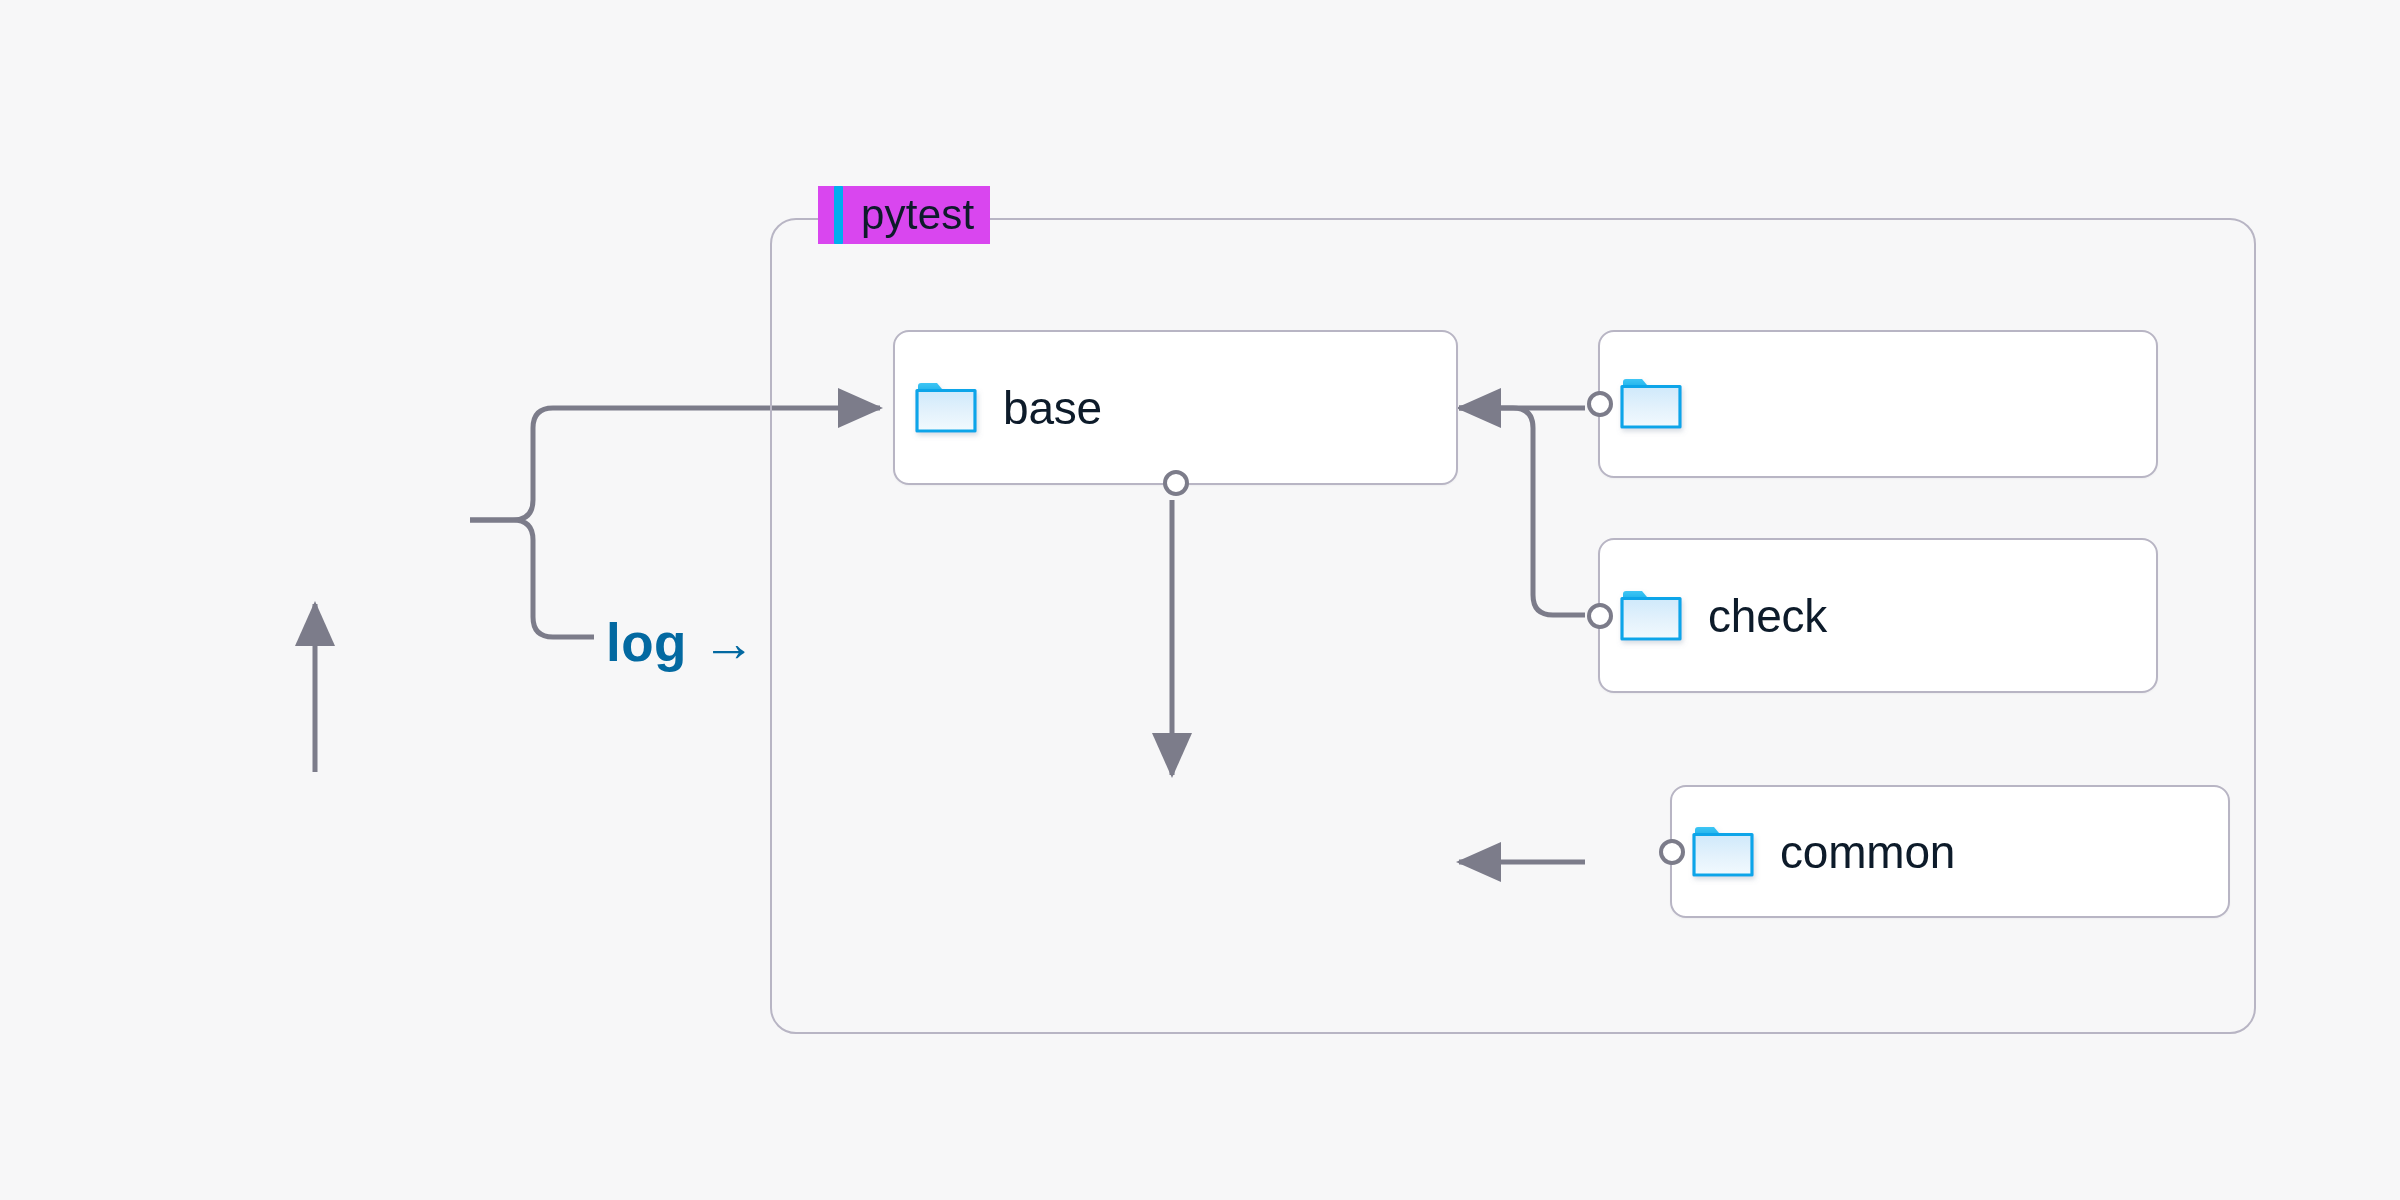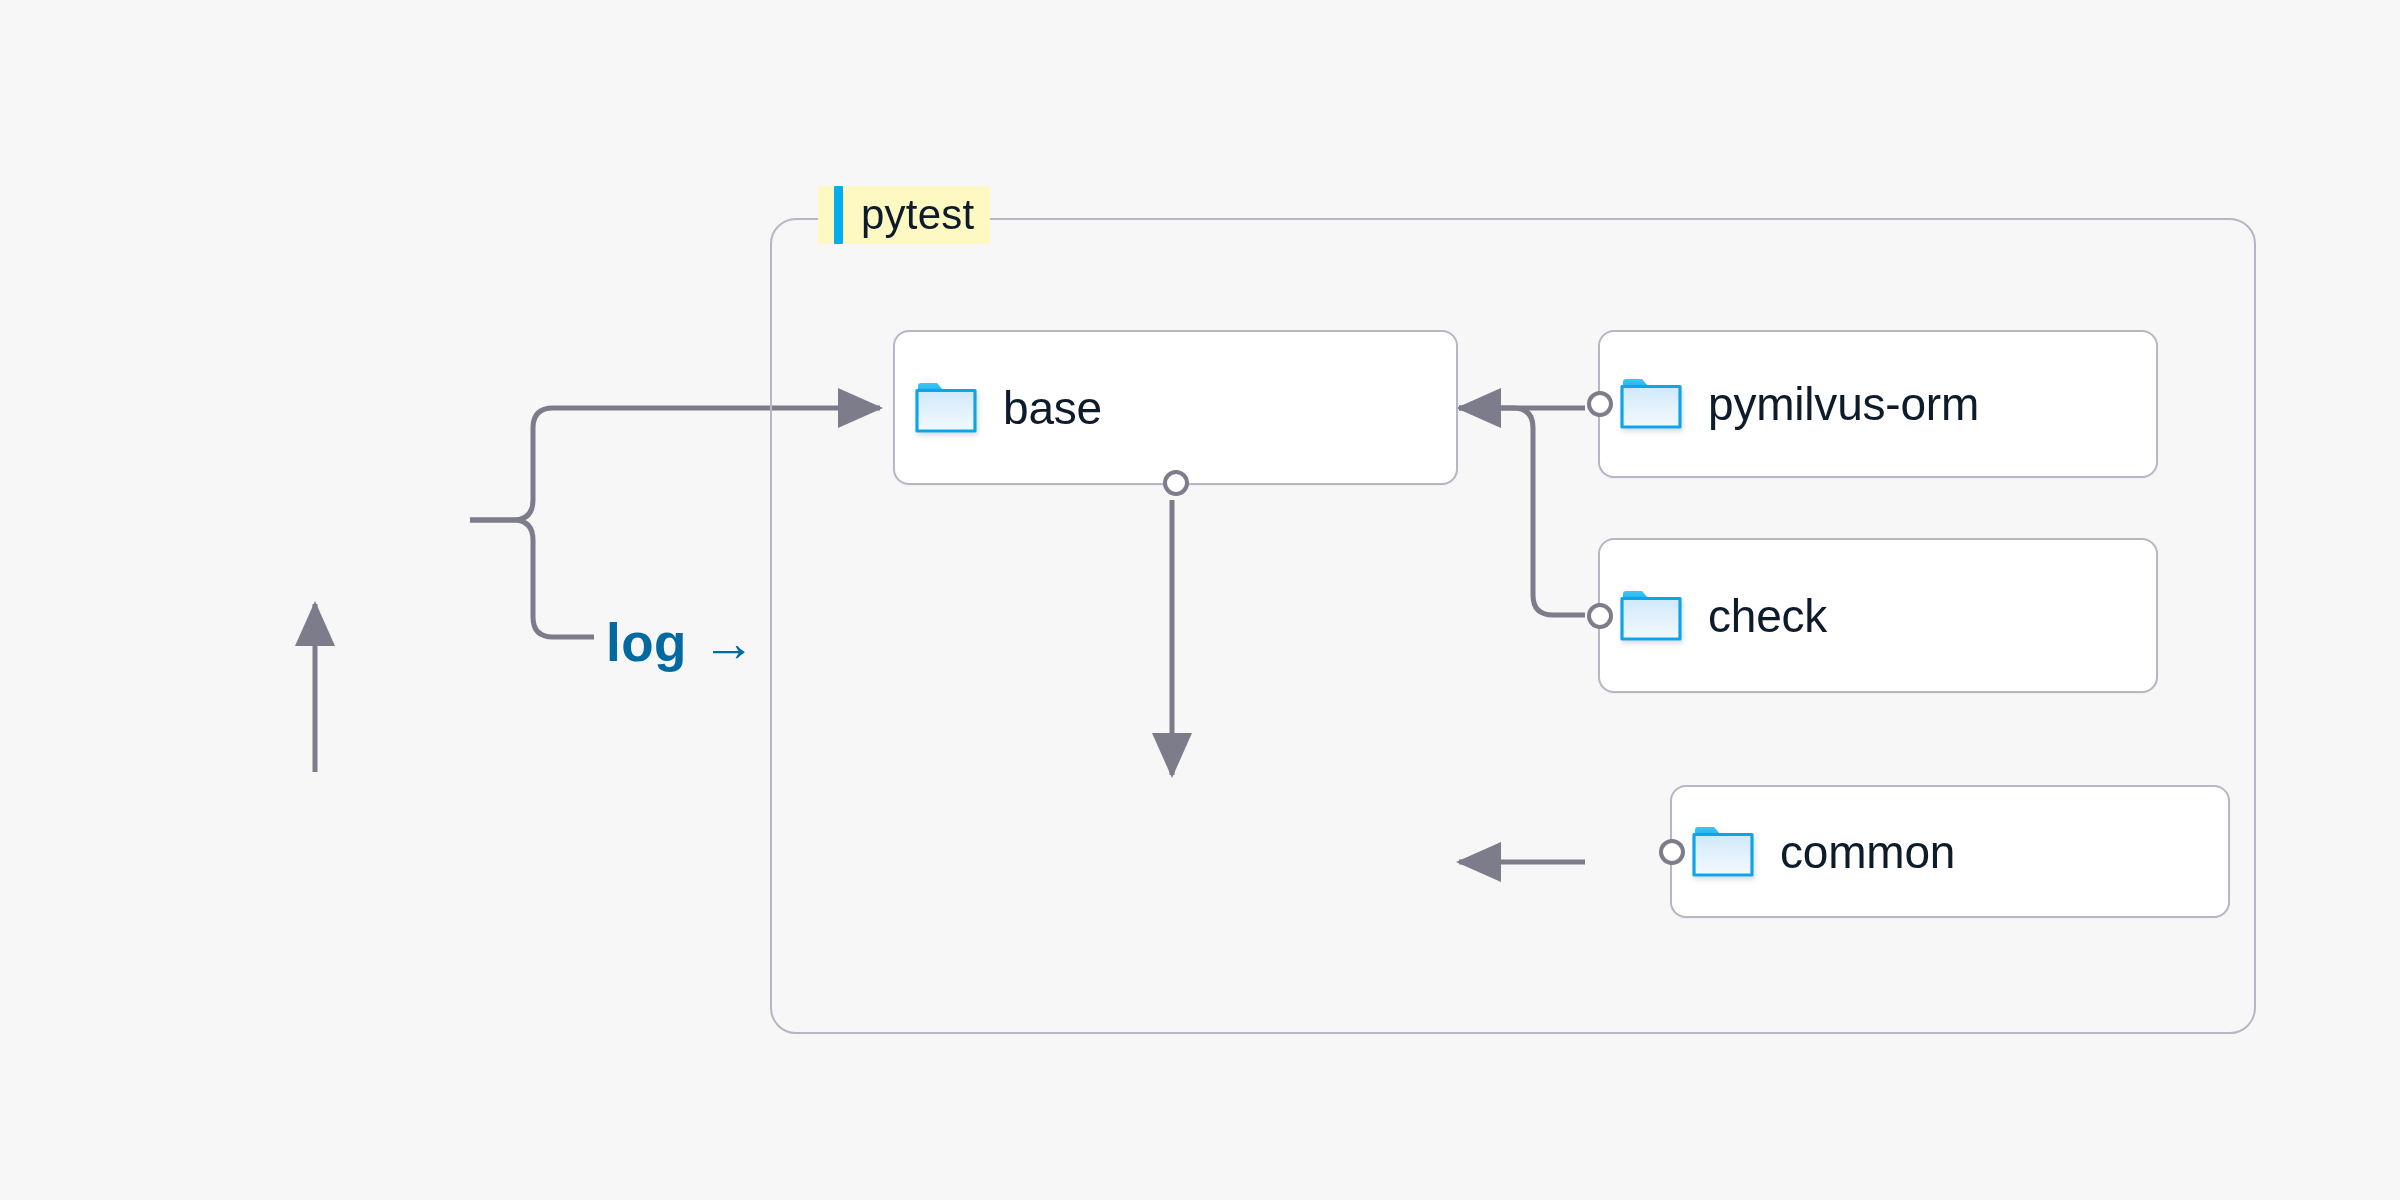--- a/index.html
+++ b/index.html
@@ -33,21 +33,21 @@
     position: absolute;
     border: 2px solid #b8b5c4;
     border-radius: 26px;
     background: transparent;
   }
   .group-label {
     position: absolute;
     display: flex;
     align-items: center;
     gap: 18px;
-    background: #fef9c3;
+    background: #d946ef;
     padding: 0 16px;
     height: 58px;
   }
   .group-accent {
     width: 9px;
     height: 58px;
     background: #00aeef;
     border-radius: 1px;
   }
   .group-title {
@@ -167,21 +167,20 @@
     <span class="node-label">base</span>
     <span class="port" style="left:calc(50% - 13px); top:calc(100% - 13px);"></span>
   </div>
 
 
   <div class="node" style="left:1598px; top:330px; width:560px; height:148px;">
     <svg class="folder-icon" viewBox="0 0 62 54" filter="url(#folderShadow)">
       <path d="M3,9 L3,5 Q3,2 6,2 L22,2 L27,8 L26,12 L3,12 Z" fill="url(#folderTabGrad)"></path>
       <path d="M2,9.5 L60,9.5 L60,50 L2,50 Z" fill="url(#folderGrad)" stroke="#0ea5e9" stroke-width="3.2" stroke-linejoin="round"></path>
     </svg>
-    <span class="node-label">pymilvus-orm</span>
     <span class="port" style="left:-13px; top:calc(50% - 13px);"></span>
   </div>
 
   <div class="node" style="left:1598px; top:538px; width:560px; height:155px;">
     <svg class="folder-icon" viewBox="0 0 62 54" filter="url(#folderShadow)">
       <path d="M3,9 L3,5 Q3,2 6,2 L22,2 L27,8 L26,12 L3,12 Z" fill="url(#folderTabGrad)"></path>
       <path d="M2,9.5 L60,9.5 L60,50 L2,50 Z" fill="url(#folderGrad)" stroke="#0ea5e9" stroke-width="3.2" stroke-linejoin="round"></path>
     </svg>
     <span class="node-label">check</span>
     <span class="port" style="left:-13px; top:calc(50% - 13px);"></span>

